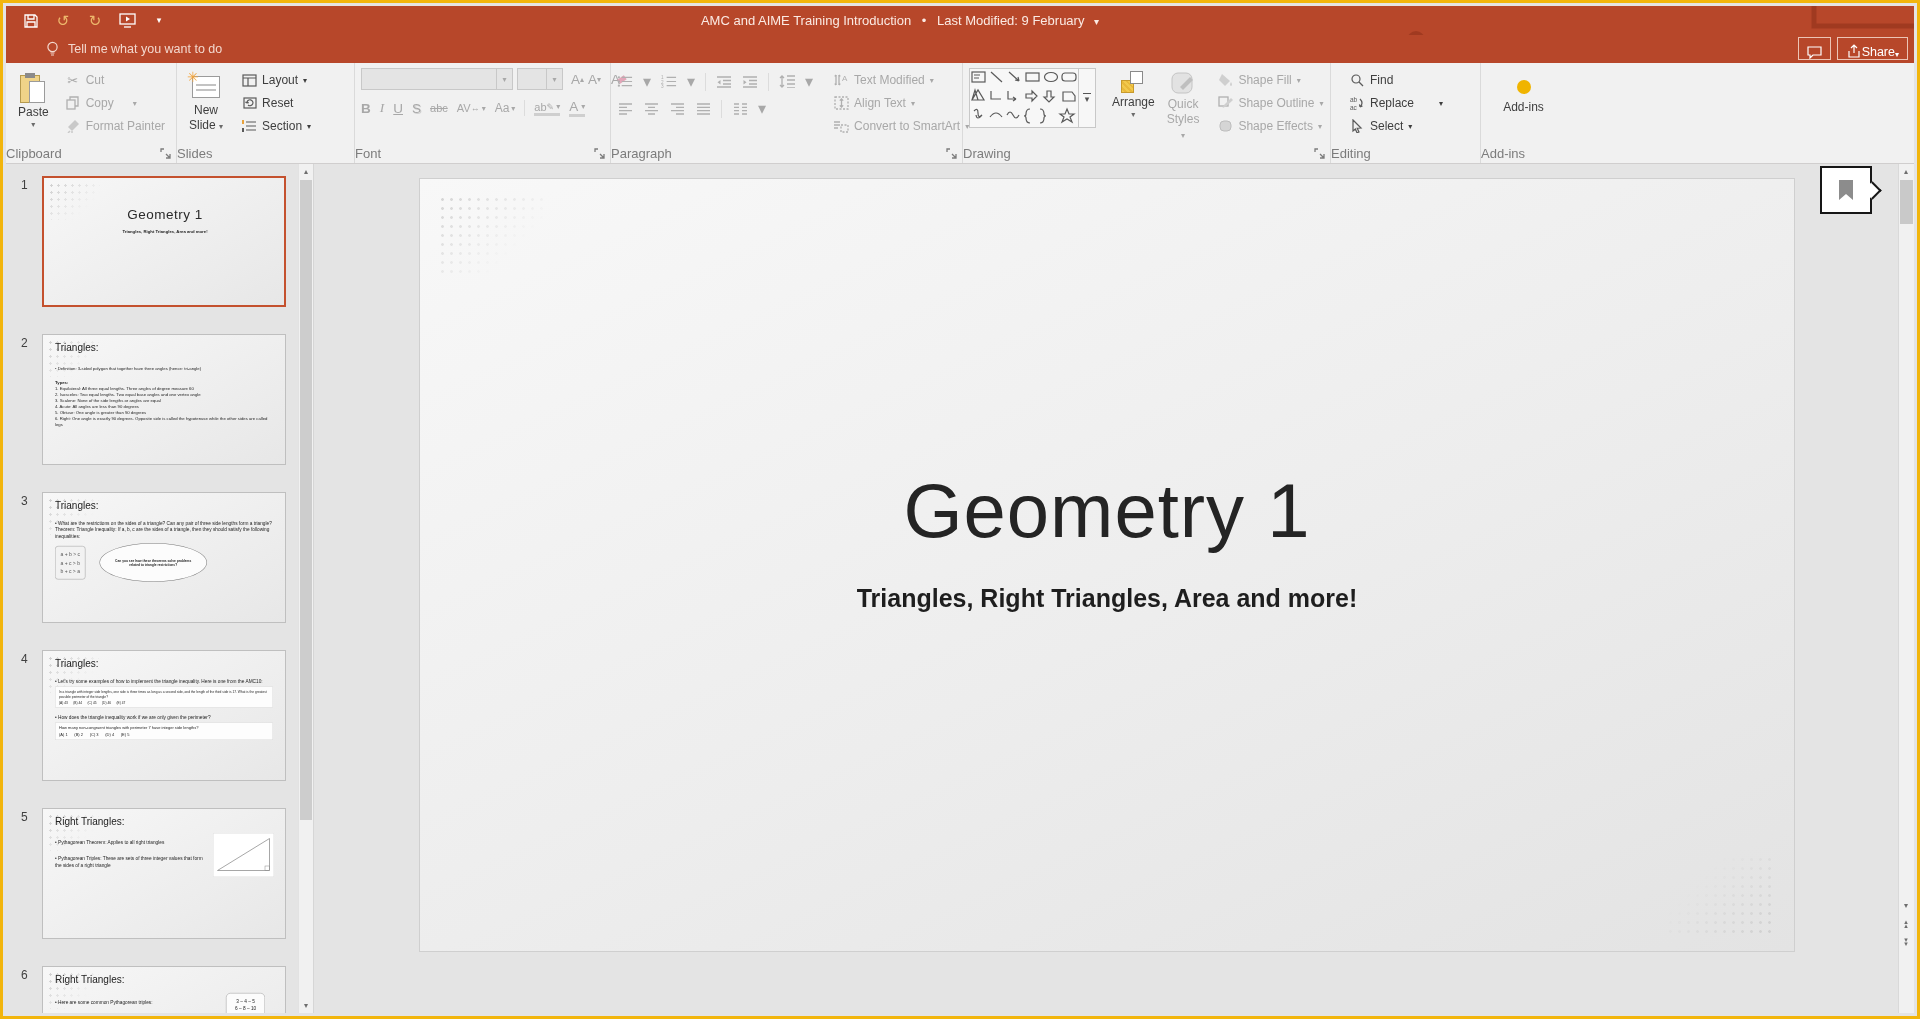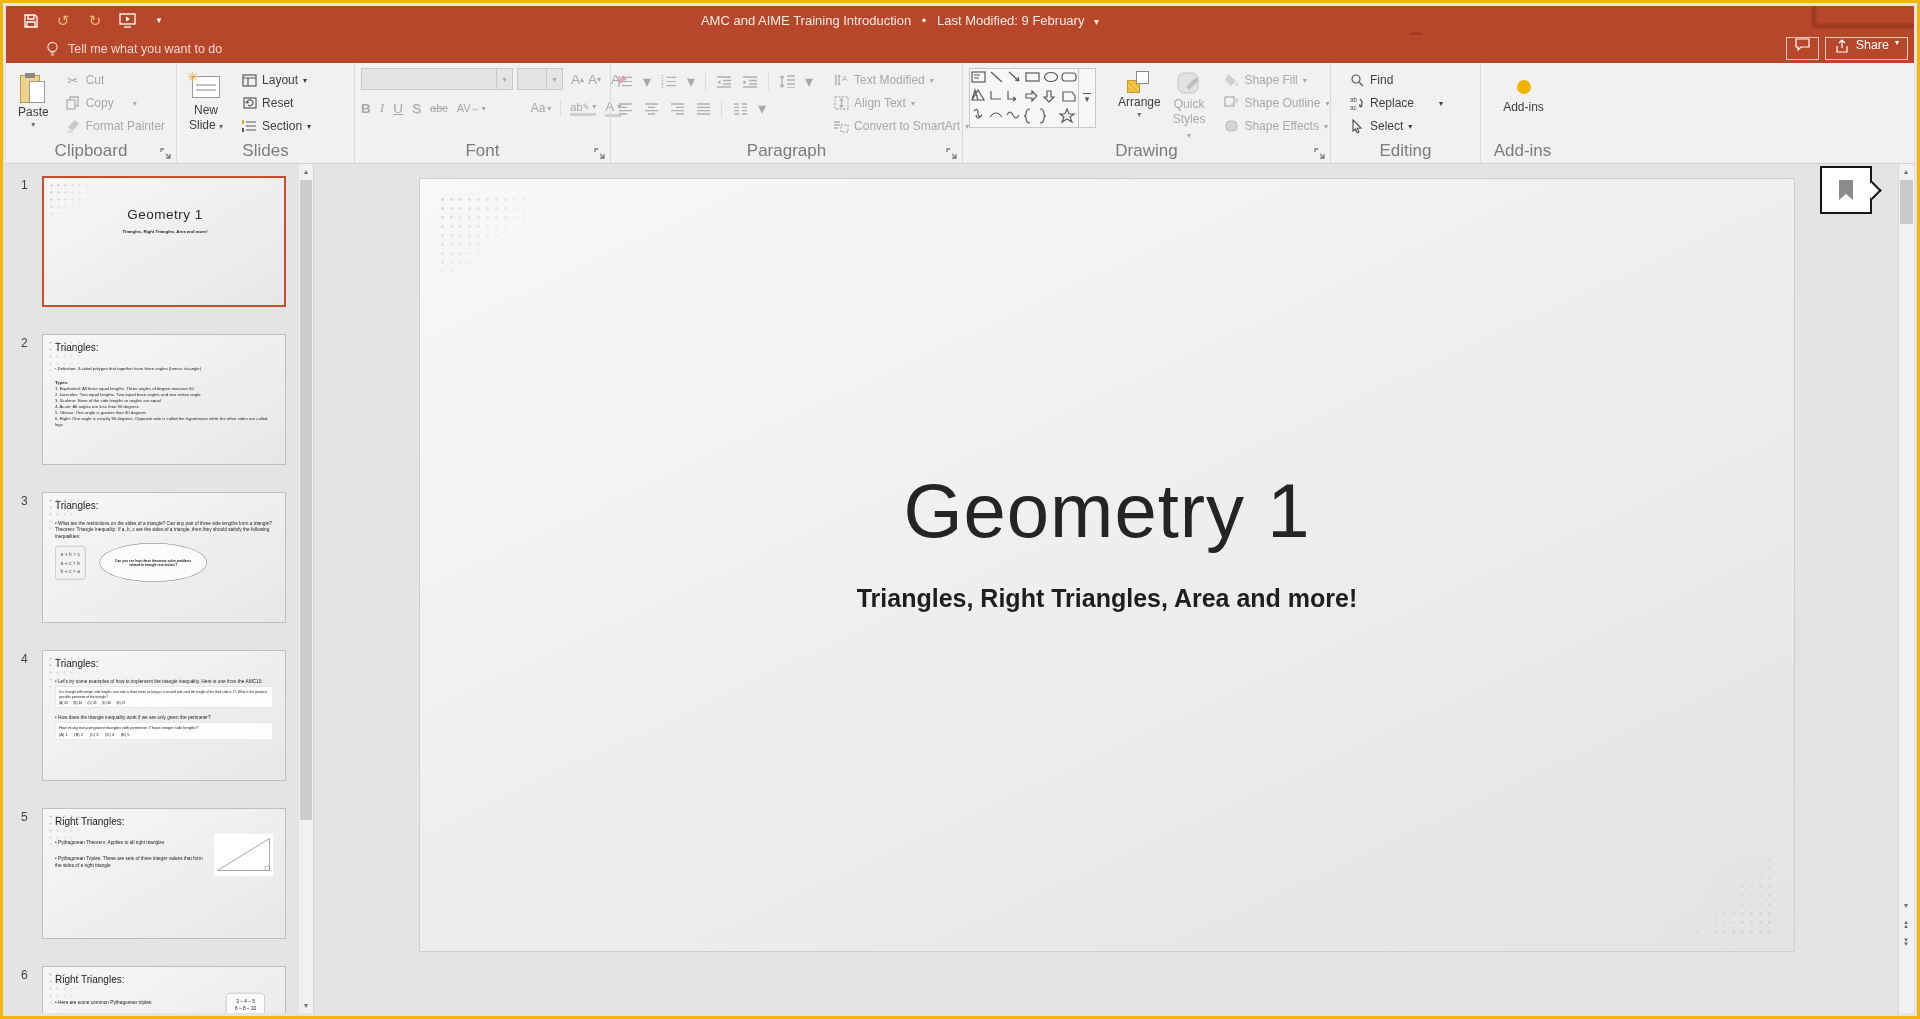--- a/index.html
+++ b/index.html
@@ -22,27 +22,27 @@
   .winbtn { width:30px; height:24px; display:flex; align-items:center; justify-content:center; color:#fff; font-size:14px; cursor:pointer; }
 
   
   .tabrow { position:absolute; left:3px; top:32px; right:3px; height:28px; background:#B7472A; display:flex; align-items:stretch; }
   .tabs { display:flex; align-items:stretch; padding-left:10px; z-index:2; }
   .tab { padding:0 14px; display:flex; align-items:center; font-size:12.5px; color:#F3D8CE; cursor:pointer; white-space:nowrap; }
   .tab.file { color:#fff; }
   .tab.active { background:#F1F1F1; color:#C8512F; }
   .tellme { display:flex; align-items:center; gap:8px; margin-left:38px; font-size:12.5px; color:#F3D8CE; cursor:pointer; z-index:2; }
   .tabrow-right { position:absolute; right:6px; top:2px; display:flex; gap:6px; z-index:2; }
-  .obtn { border:1px solid #ECC4B5; height:23px; display:flex; align-items:flex-start; gap:6px; padding:0 8px; color:#fff; font-size:12.5px; cursor:pointer; }
+  .obtn { border:1px solid #ECC4B5; height:23px; display:flex; align-items:flex-end; padding:0 8px; color:#fff; font-size:12.5px; cursor:pointer; }
 
   
   .ribbon { position:absolute; left:3px; top:60px; right:3px; height:101px; background:#F1F1F1; border-bottom:1px solid #D0CECE; display:flex; }
   .rgroup { position:relative; height:100%; padding:5px 4px 18px 6px; display:flex; align-items:flex-start; }
   .rgroup + .rgroup { border-left:1px solid #DADADA; }
-  .glabel { position:absolute; bottom:2px; left:0; right:0; text-align:center; font-size:17px; color:#7C7C7C; }
+  .glabel { position:absolute; bottom:2px; left:0; right:0; text-align:left; font-size:13px; color:#7C7C7C; }
   .launcher { position:absolute; bottom:3px; right:4px; width:12px; height:12px; cursor:pointer; }
   .bigbtn { display:flex; flex-direction:column; align-items:center; justify-content:flex-start; padding:3px 6px; font-size:12px; color:#3E3E3E; cursor:pointer; text-align:center; line-height:1.25; }
   .bigbtn .caret { font-size:8px; color:#6b6b6b; }
   .smallcol { display:flex; flex-direction:column; justify-content:flex-start; gap:3px; padding-top:2px; }
   .sbtn { display:flex; align-items:center; gap:5px; font-size:12px; color:#3E3E3E; padding:2px 4px; cursor:pointer; white-space:nowrap; }
   .sbtn .caret { font-size:8px; }
   .disabled, .disabled * { color:#A8A8A8 !important; cursor:default !important; }
   .icon16 { width:16px; height:16px; display:inline-flex; align-items:center; justify-content:center; flex:none; }
   .combo { width:152px; height:22px; background:#E4E4E4; border:1px solid #C8C8C8; display:flex; align-items:center; justify-content:flex-end; }
   .combo.size { width:46px; }
@@ -286,21 +286,21 @@
         <span class="fbtn" style="font-weight:bold;">B</span>
         <span class="fbtn" style="font-style:italic;font-family:'Liberation Serif',serif;">I</span>
         <span class="fbtn" style="text-decoration:underline;">U</span>
         <span class="fbtn" style="text-shadow:1px 1px 0 #D0D0D0;">S</span>
         <span class="fbtn" style="text-decoration:line-through;font-size:11px;">abc</span>
         <span class="fbtn" style="font-size:11px;">
             <span>AV</span>
             <span style="font-size:9px;">↔</span>
             <span class="caret" style="font-size:8px;margin-left:2px;">▾</span>
           </span>
-        <span class="fbtn" style="font-size:12px;margin-left:36px;">
+        <span class="fbtn" style="font-size:12px;">
             <span>Aa</span>
             <span class="caret" style="font-size:8px;margin-left:2px;">▾</span>
           </span>
         <span style="width:1px;height:16px;background:#DCDCDC;"></span>
         <span class="fbtn" style="font-size:11px;border-bottom:3px solid #CFCFCF;">
             <span>ab</span>
             <span style="font-size:9px;">✎</span>
             <span class="caret" style="font-size:8px;margin-left:2px;">▾</span>
           </span>
         <span class="fbtn" style="border-bottom:3px solid #CFCFCF;">
@@ -450,21 +450,21 @@
             <path d="M4 42 q4-4 4 2 t4 2 q-5 6 -6 0"></path>
             <path d="M20 48 q6-8 12 0"></path>
             <path d="M37 46 q3-6 6 0 q3 6 6 0"></path>
             <path d="M60 40 q-4 0 -4 5 q0 2 -2 2 q2 0 2 2 q0 5 4 5"></path>
             <path d="M70 40 q4 0 4 5 q0 2 2 2 q-2 0 -2 2 q0 5 -4 5"></path>
             <path d="M97 40 l2 5 h5 l-4 3 l2 5 l-5-3 l-5 3 l2-5 l-4-3 h5 Z"></path>
           </g>
         </svg>
         <div class="gal-more"><span style="border-top:1px solid #555;width:8px;"></span>▾</div>
       </div>
-      <div class="bigbtn" style="margin-left:16px;">
+      <div class="bigbtn" style="margin-left:10px;">
         <span class="arr-icon">
             <span class="sq1"></span>
             <span class="sq2"></span>
           </span>
         <span>Arrange</span>
         <span class="caret">▾</span>
       </div>
       <div class="bigbtn disabled">
         <span>
           <svg width="26" height="26" viewBox="0 0 26 26">

